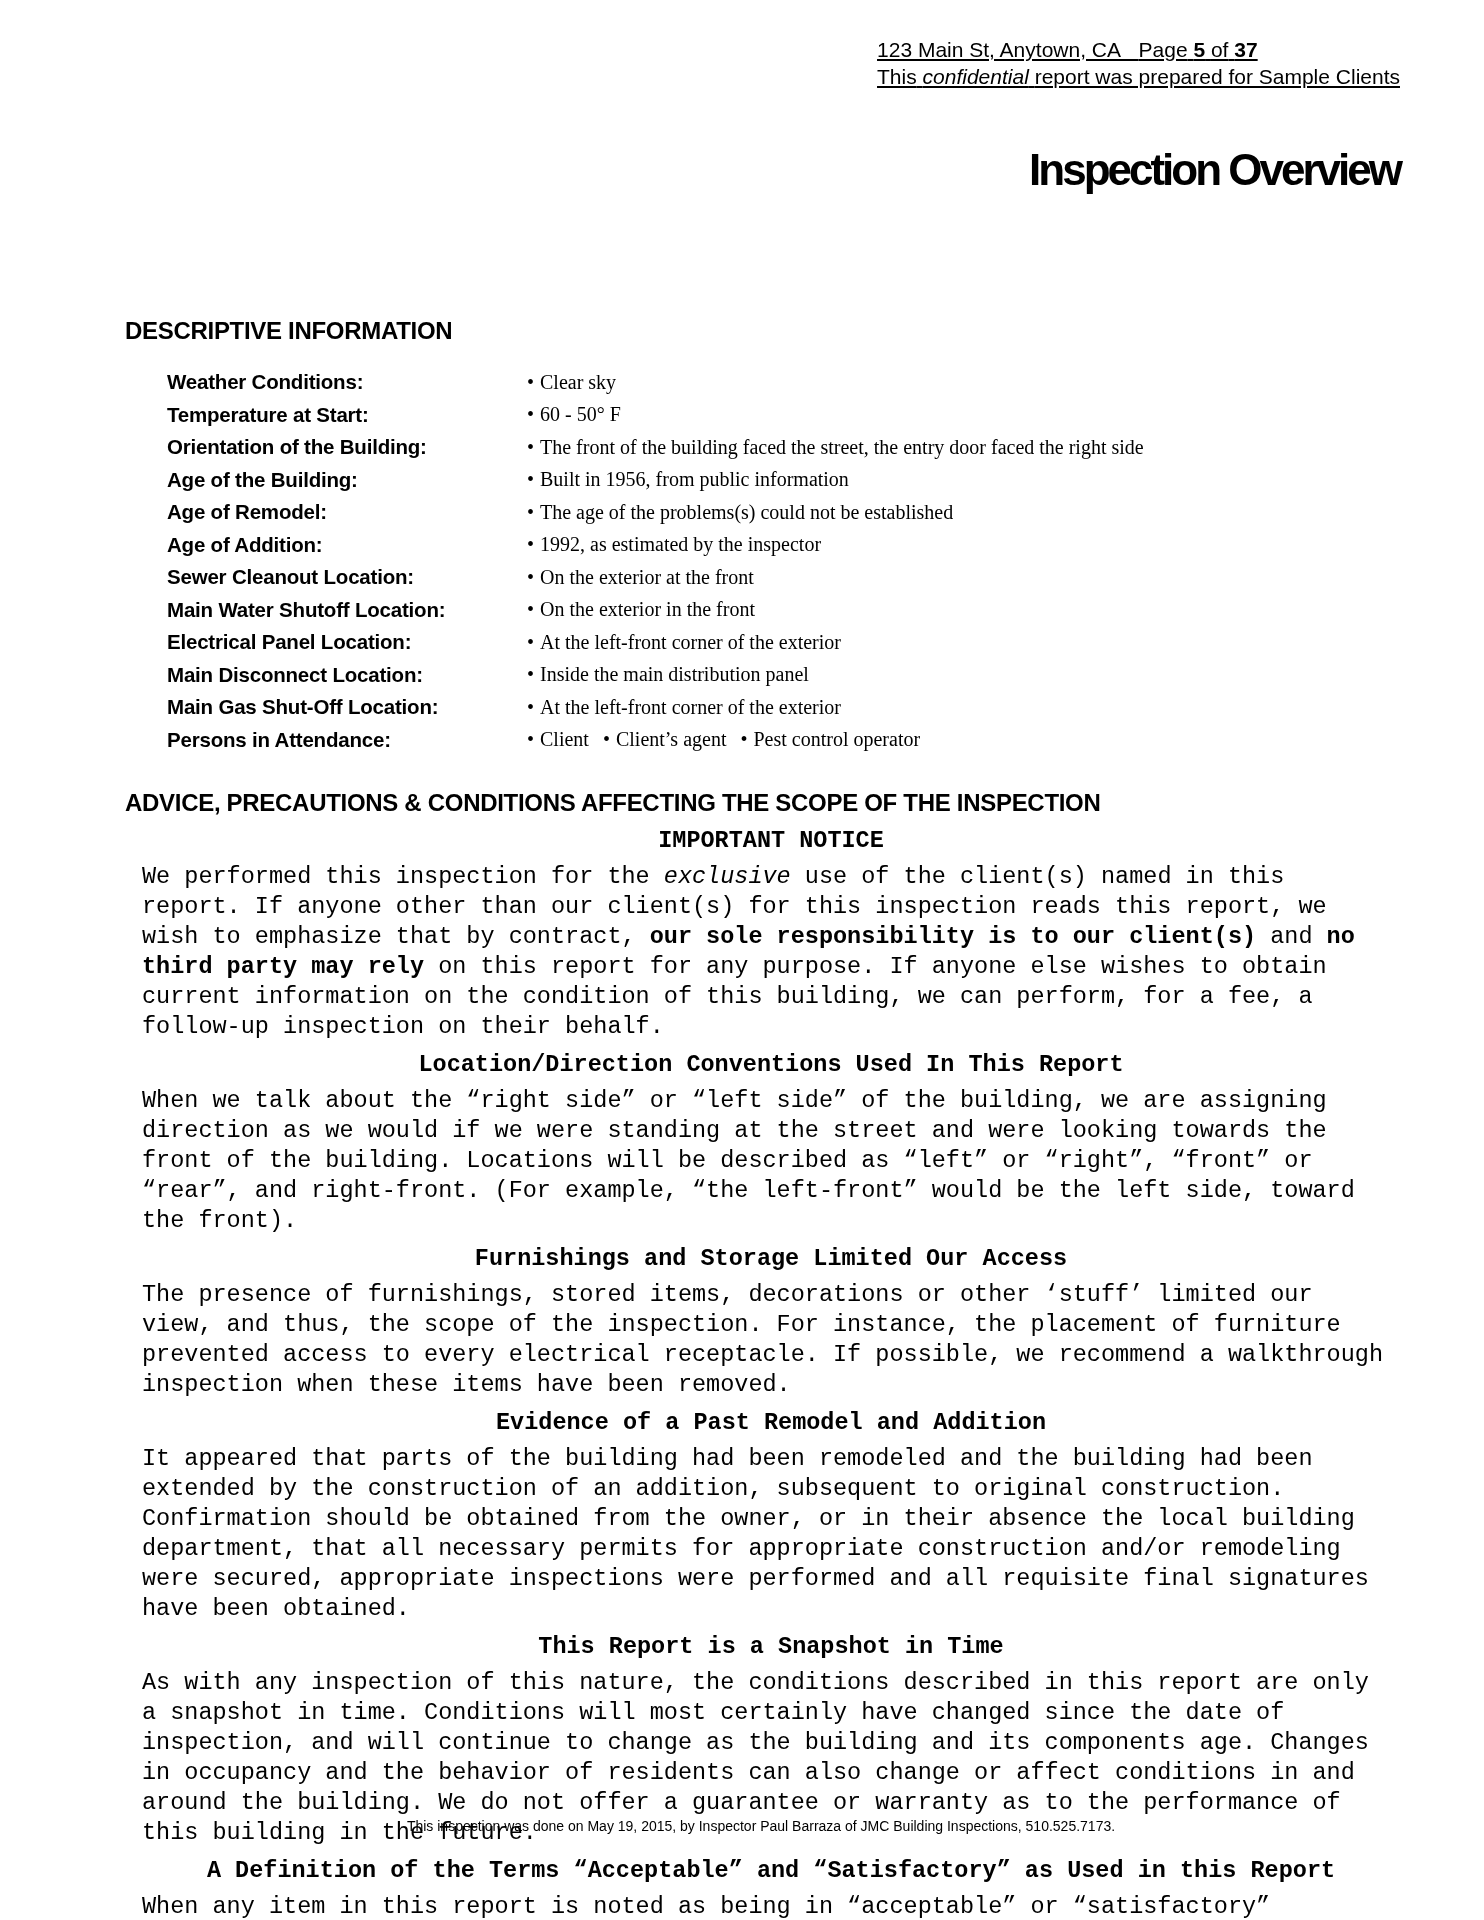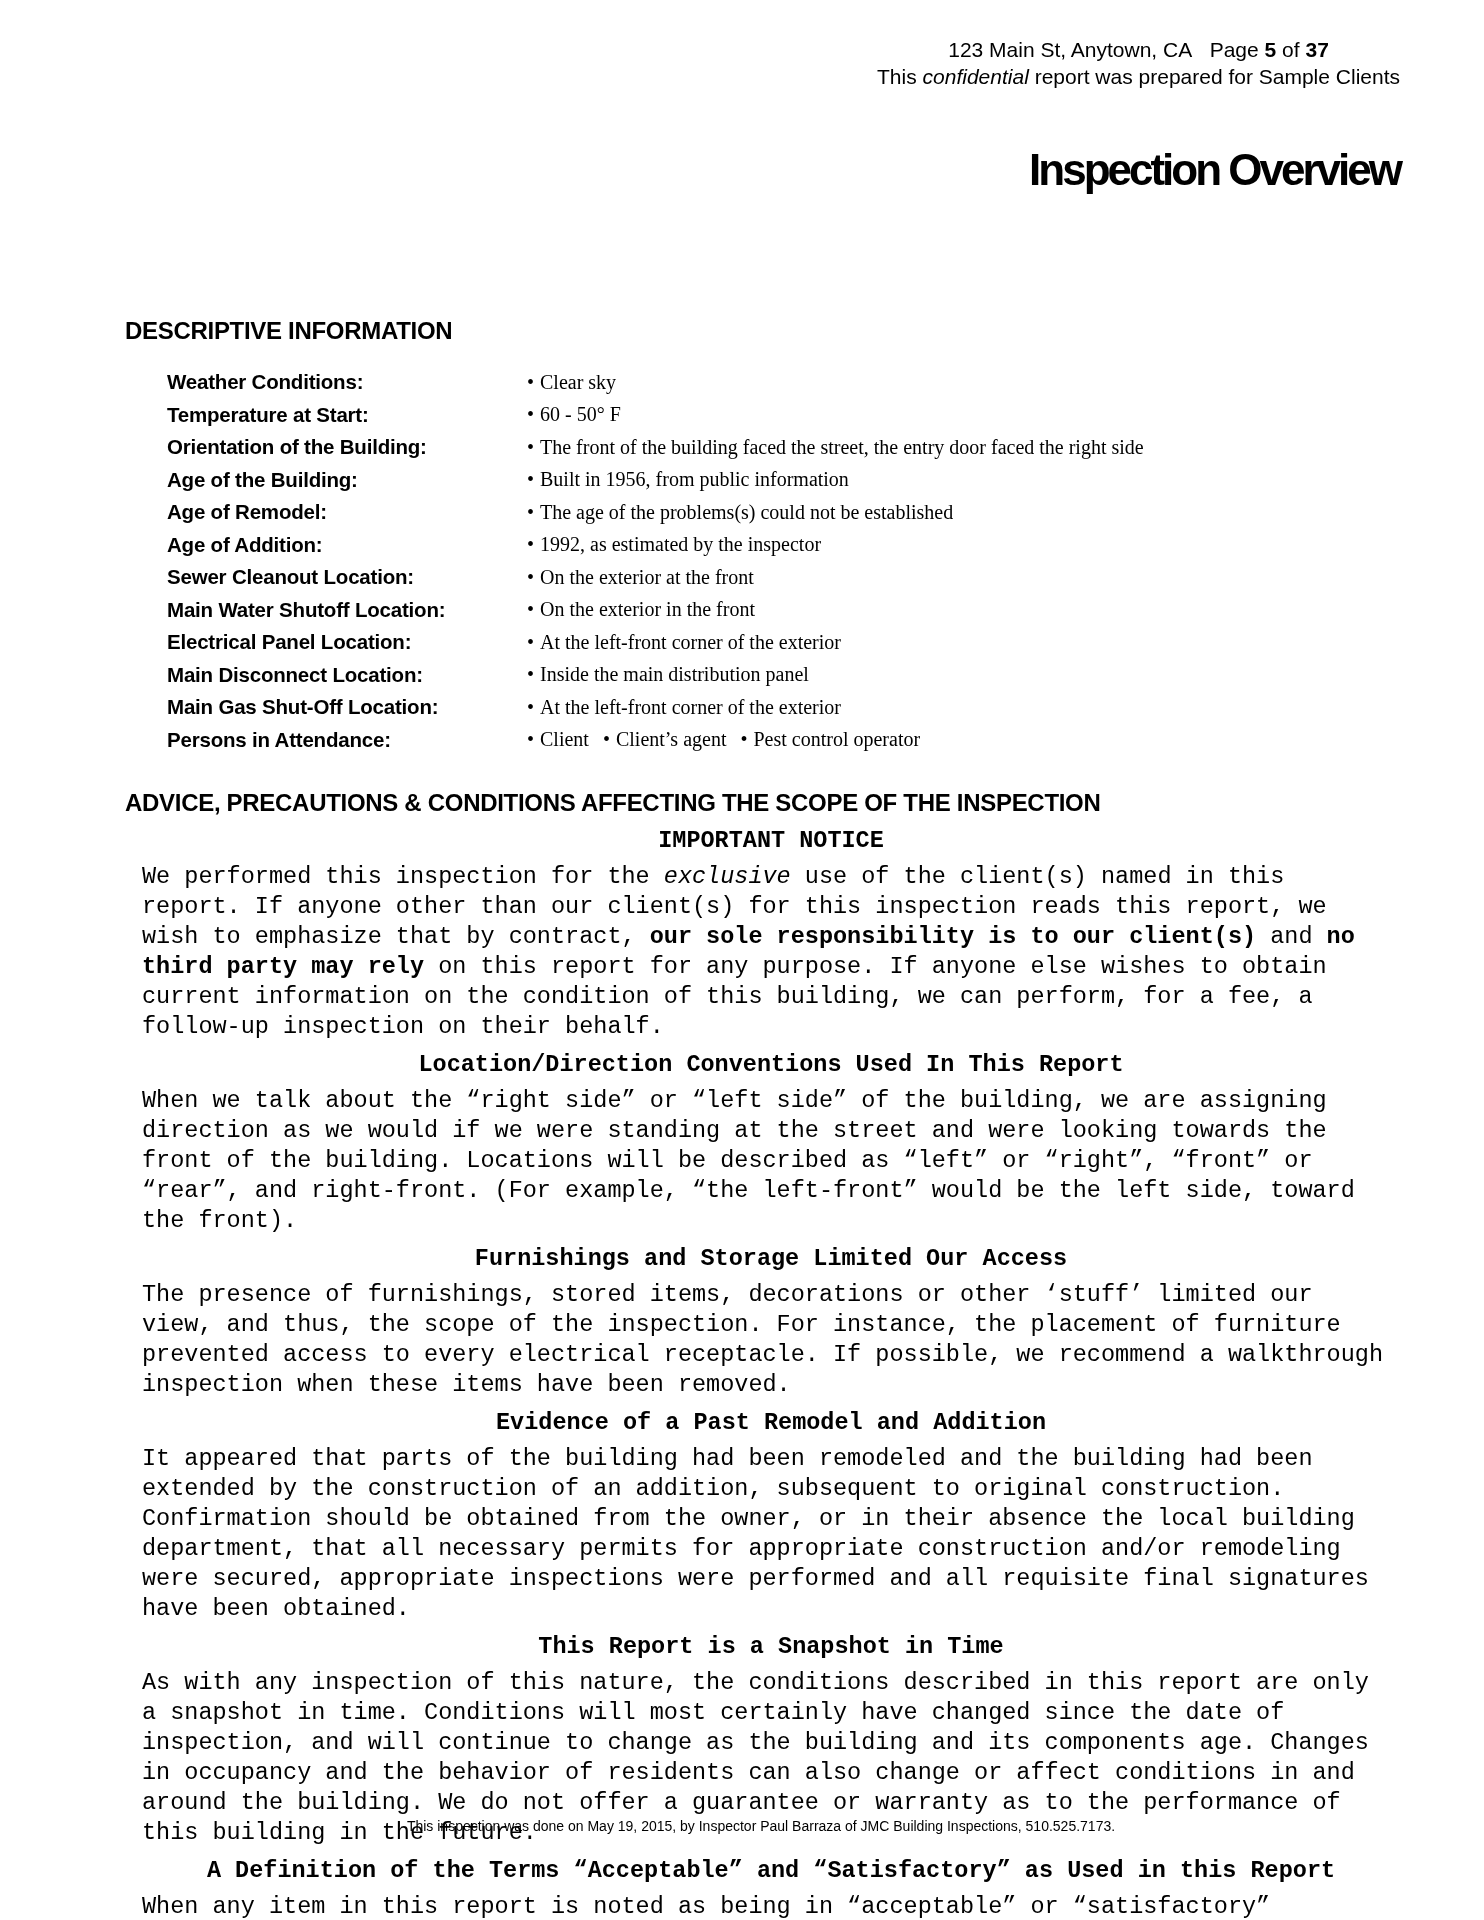--- a/index.html
+++ b/index.html
@@ -1,19 +1,19 @@
 <!DOCTYPE html>
 <html><head>
 <meta charset="utf-8">
 <style>
   html, body { margin: 0; padding: 0; background: #ffffff; }
   body { width: 1484px; height: 1920px; position: relative; overflow: hidden; color: #000; }
   .sans { font-family: "Liberation Sans", sans-serif; }
 
-  .header { position: absolute; right: 84px; top: 36px; text-align: center; font-size: 21px; line-height: 27px; }
+  .header { position: absolute; right: 84px; top: 36px; text-align: left; font-size: 21px; line-height: 27px; text-decoration: underline; }
   .header b { font-weight: bold; }
   .title { position: absolute; right: 84px; top: 132px; font-size: 44px; font-weight: bold; letter-spacing: -3px; line-height: 76px; }
 
   .h-section { position: absolute; left: 125px; font-size: 24px; font-weight: bold; letter-spacing: -0.3px; line-height: 30px; }
   .h-desc { top: 316px; }
   .h-advice { top: 788px; }
 
   .desc-table { position: absolute; left: 125px; top: 366px; }
   .desc-row { display: flex; height: 32.5px; align-items: center; }
   .desc-label { width: 360px; font-family: "Liberation Sans", sans-serif; font-weight: bold; font-size: 20.5px; letter-spacing: -0.2px; margin-left: 42px; }

